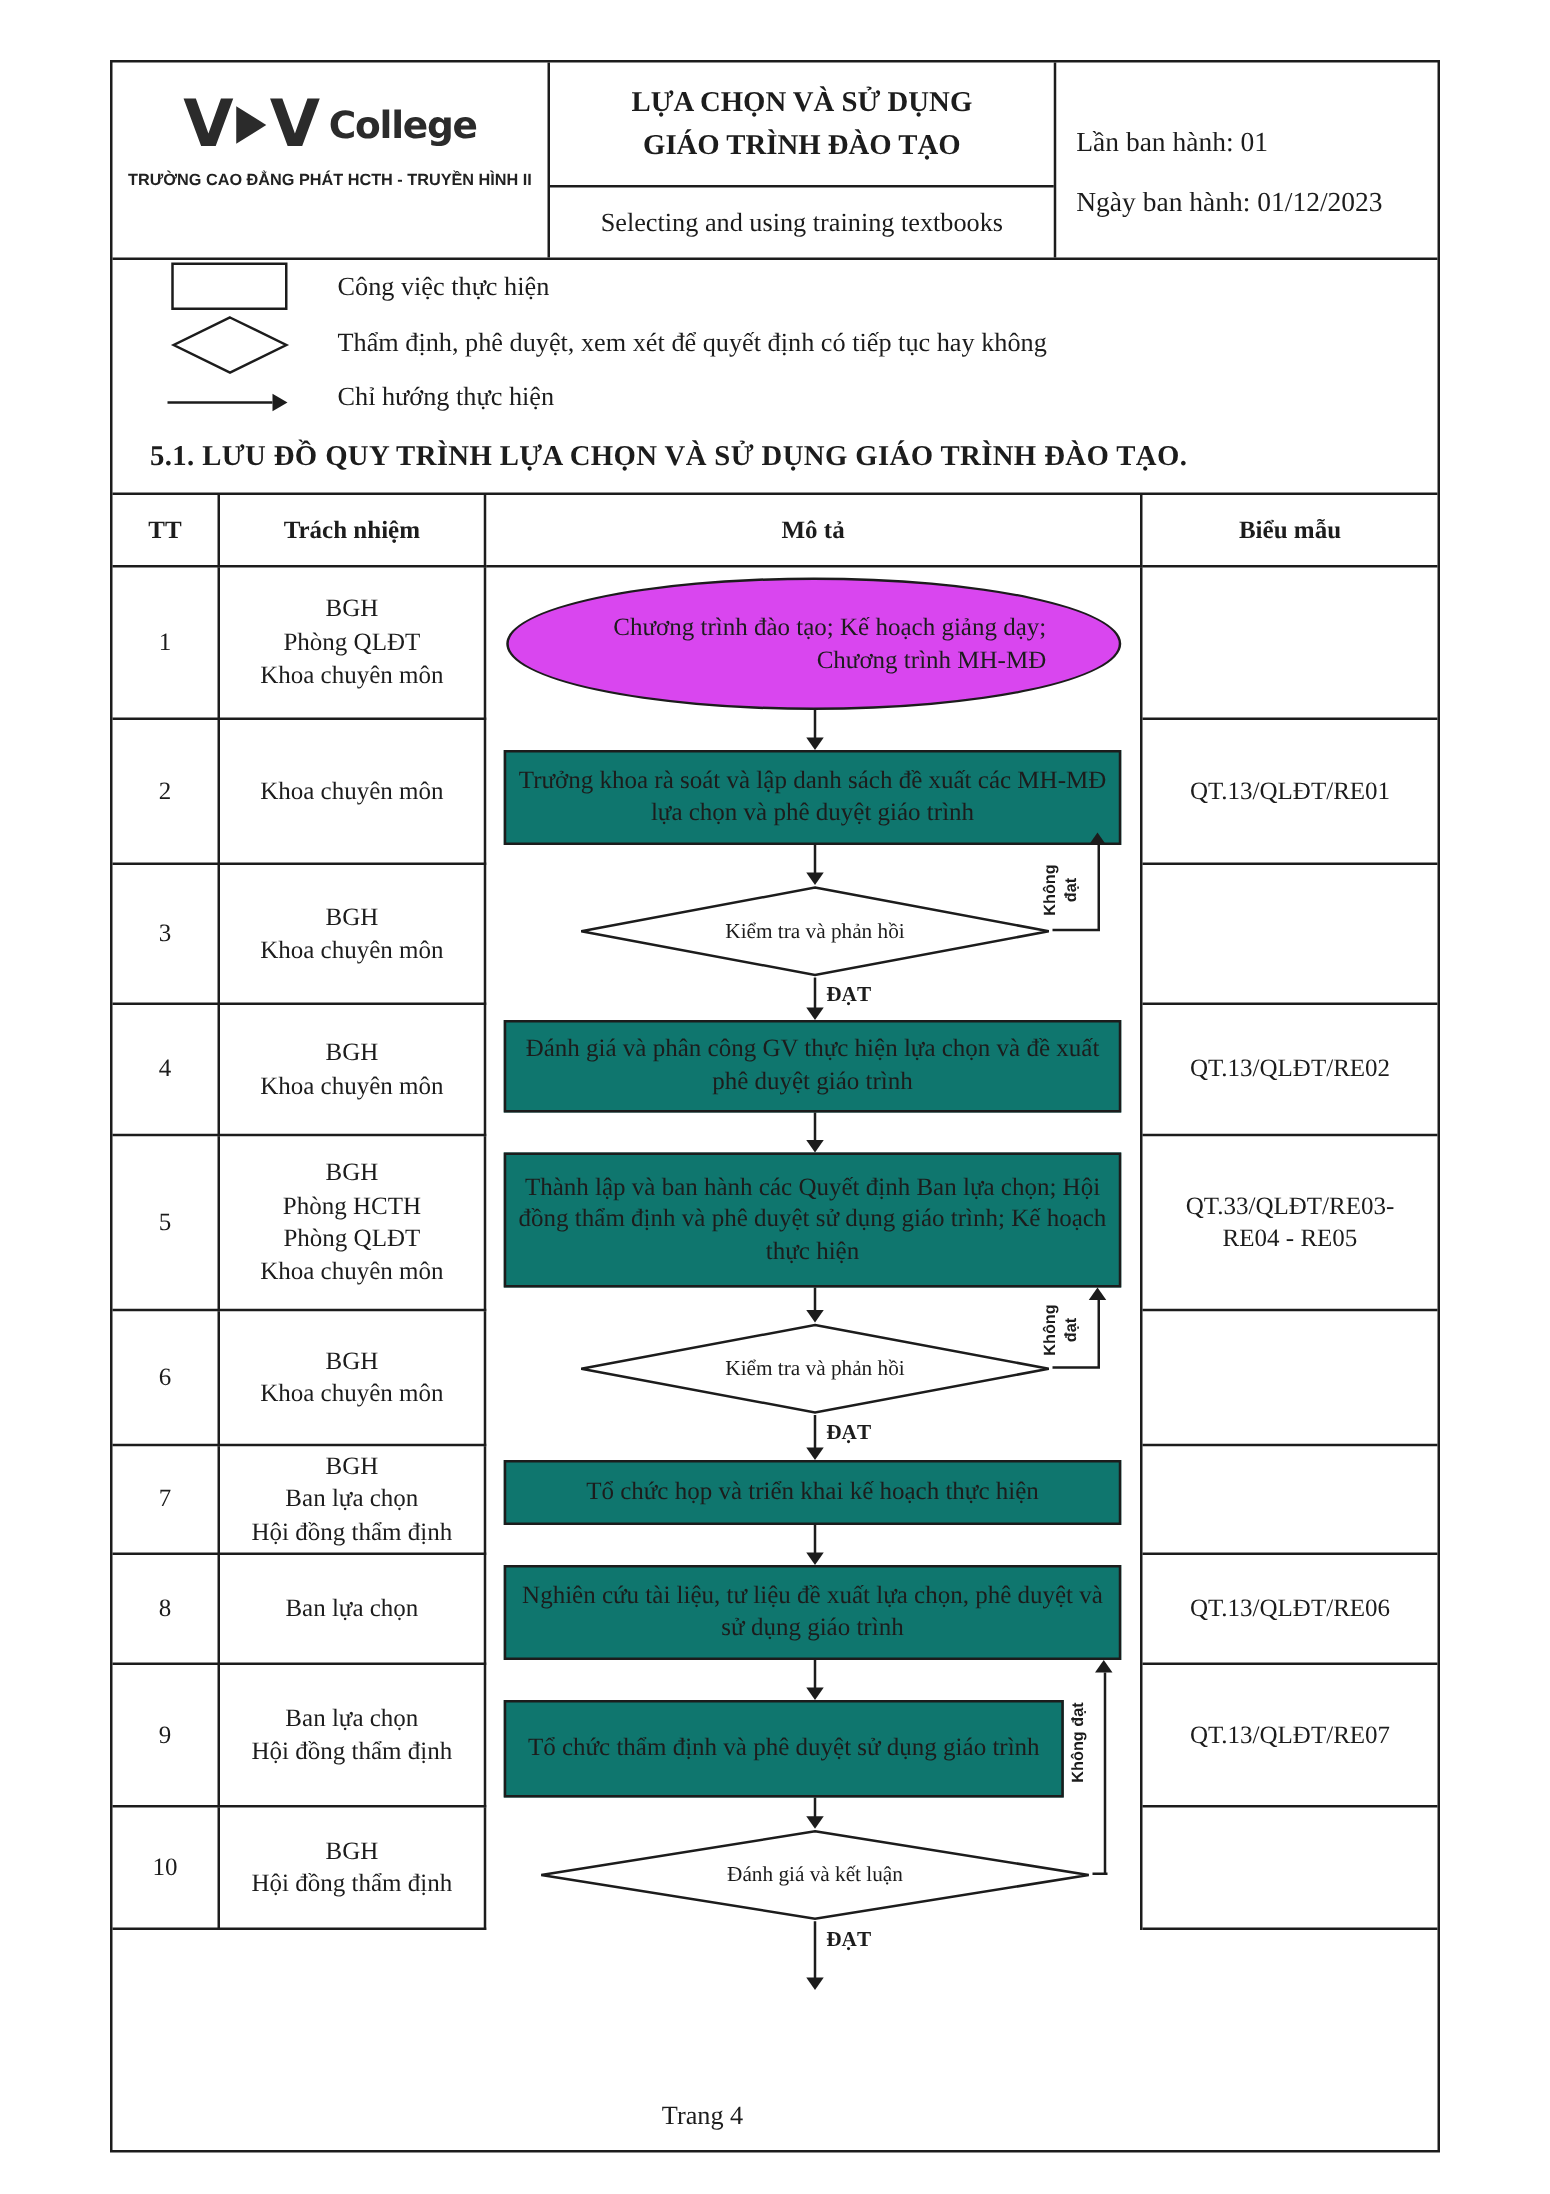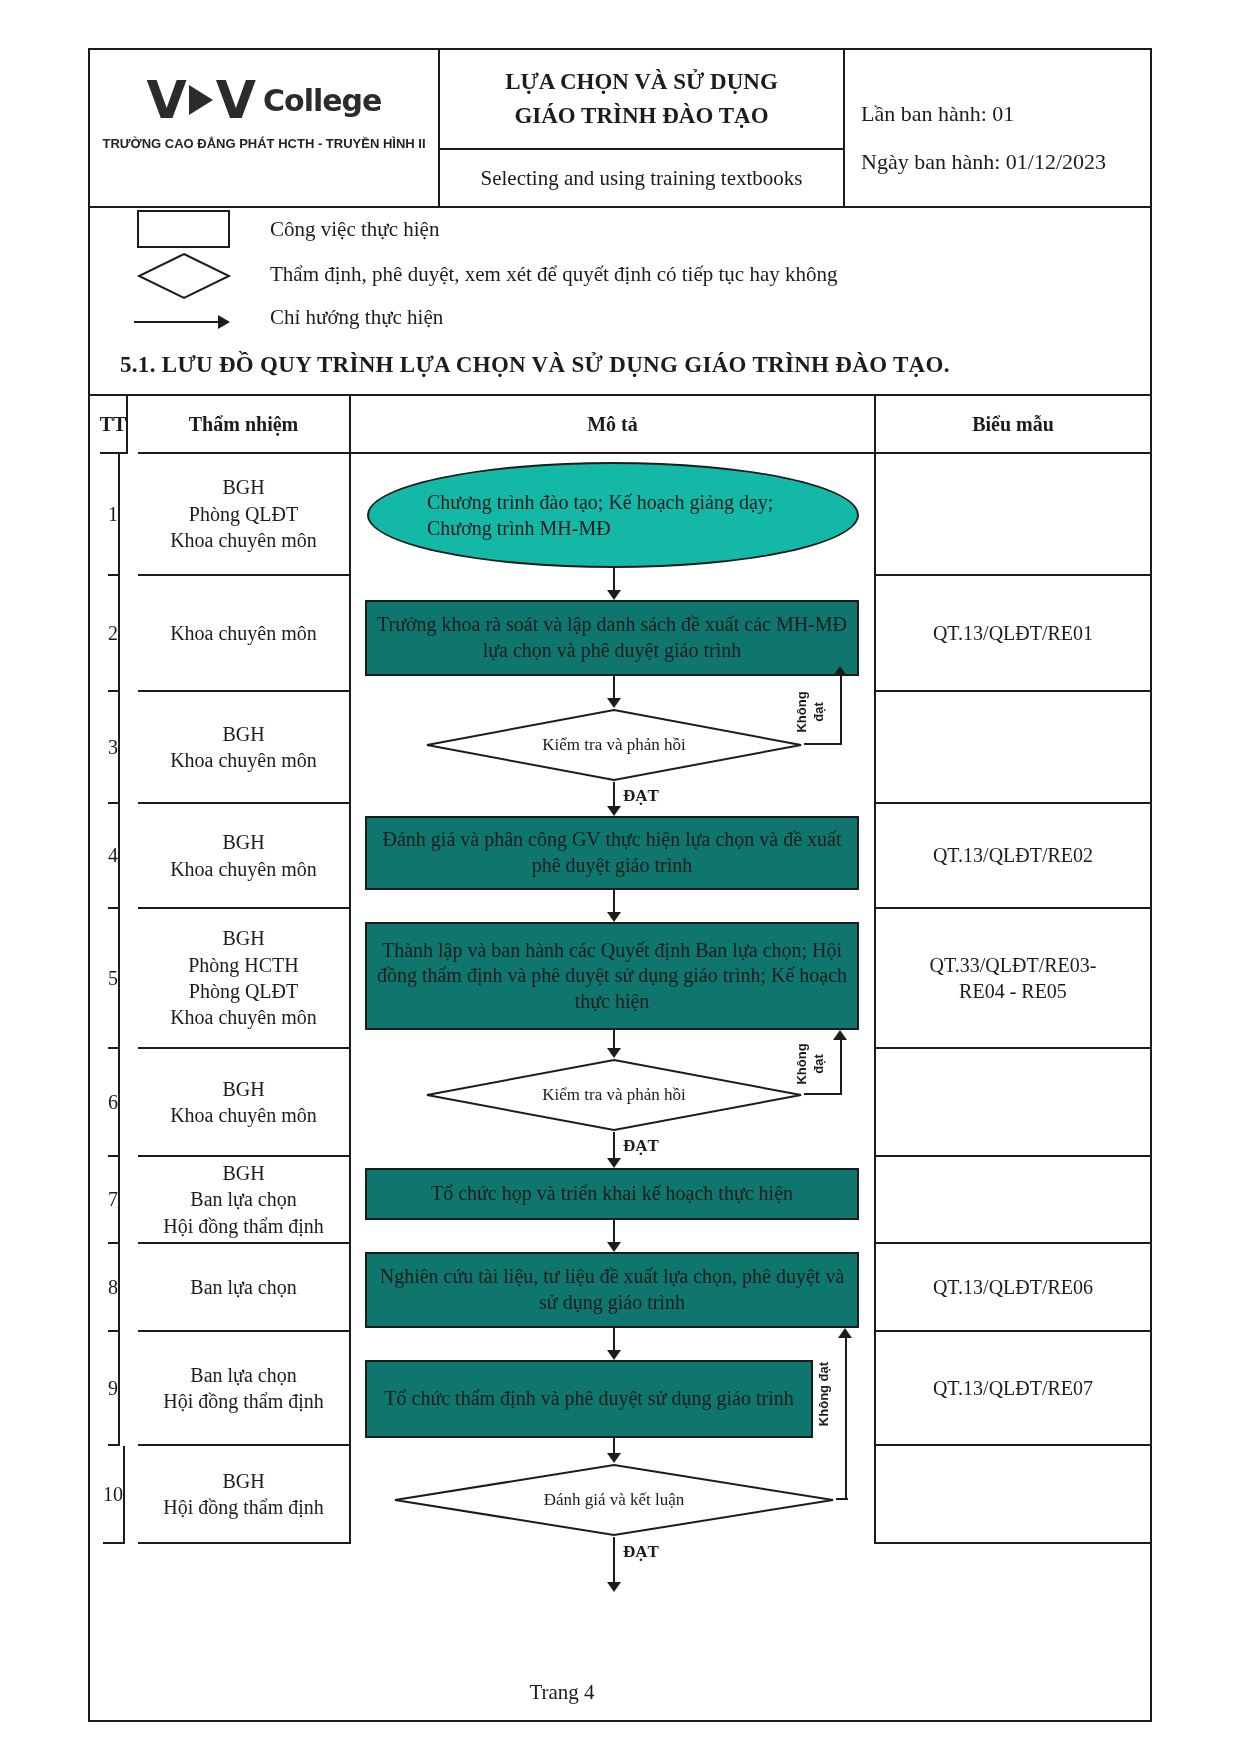--- a/index.html
+++ b/index.html
@@ -29,34 +29,34 @@
   .leg-arrow .hd { position:absolute; right:0; top:3px; width:0; height:0; border-top:7px solid transparent; border-bottom:7px solid transparent; border-left:12px solid #1c1c1c; }
   .leg-label { position:absolute; left:180px; font-size:21px; white-space:nowrap; }
   .leg-l1 { top:9px; } .leg-l2 { top:54px; } .leg-l3 { top:97px; }
 
   
   .section-heading { height:42px; padding-left:30px; font-size:23px; font-weight:bold; letter-spacing:.3px; }
 
   
   .proc-table { display:flex; border-top:2px solid #1c1c1c; }
   .col { display:flex; flex-direction:column; }
-  .col-tt { width:48px;align-items:center; } .col-resp { width:213px; } .col-desc { width:525px; } .col-form { flex:1; }
+  .col-tt { width:86px; } .col-resp { width:213px; } .col-desc { width:525px; } .col-form { flex:1; }
   .cell { border-bottom:2px solid #1c1c1c; display:flex; align-items:center; justify-content:center; text-align:center; }
   .col-tt .cell, .col-resp .cell { border-right:2px solid #1c1c1c; }
   .th { height:58px; font-weight:bold; font-size:20px; }
   .col-desc .th { border-right:2px solid #1c1c1c; }
   .body { font-size:20px; line-height:1.32; }
   .ml { white-space:pre-line; }
   .rh1{height:122px}.rh2{height:116px}.rh3{height:112px}.rh4{height:105px}.rh5{height:140px}
   .rh6{height:108px}.rh7{height:87px}.rh8{height:88px}.rh9{height:114px}.rh10{height:98px}
   .flow-cell { position:relative; height:1090px; border-right:2px solid #1c1c1c; }
 
   
   .fc-box { position:absolute; border:2px solid #1c1c1c; background:#0f766e; display:flex; align-items:center; justify-content:center; text-align:center; font-size:20px; line-height:1.28; padding:2px 8px; }
-  .fc-ellipse { position:absolute; border:2px solid #1c1c1c; border-radius:50%; background:#14b8a6; display:flex; align-items:center; justify-content:center; text-align:left; font-size:20px; line-height:1.3; padding:0 58px; }
+  .fc-ellipse { position:absolute; border:2px solid #1c1c1c; border-radius:50%; background:#d946ef; display:flex; align-items:center; justify-content:center; text-align:right; font-size:20px; line-height:1.3; padding:0 58px; }
   .dsvg { position:absolute; }
   .dsvg polygon { fill:#ffffff; stroke:#1c1c1c; stroke-width:2; }
   .dtext { position:absolute; display:flex; align-items:center; justify-content:center; text-align:center; font-size:17px; }
   .arr { position:absolute; width:14px; }
   .arr .ln { position:absolute; left:6px; top:0; bottom:9px; width:2px; background:#1c1c1c; display:block; }
   .arr .hd { position:absolute; left:0; bottom:0; width:0; height:0; border-left:7px solid transparent; border-right:7px solid transparent; border-top:10px solid #1c1c1c; display:block; }
   .fb-h { position:absolute; height:2px; background:#1c1c1c; }
   .fb-v { position:absolute; width:2px; background:#1c1c1c; }
   .fb-head { position:absolute; width:0; height:0; border-left:7px solid transparent; border-right:7px solid transparent; border-bottom:10px solid #1c1c1c; }
   .pass-label { position:absolute; font-size:17px; font-weight:bold; }
@@ -120,21 +120,21 @@
         <div class="cell body rh4">4</div>
         <div class="cell body rh5">5</div>
         <div class="cell body rh6">6</div>
         <div class="cell body rh7">7</div>
         <div class="cell body rh8">8</div>
         <div class="cell body rh9">9</div>
         <div class="cell body rh10">10</div>
       </div>
 
       <div class="col col-resp">
-        <div class="cell th">Thẩm nhiệm</div>
+        <div class="cell th">Trách nhiệm</div>
         <div class="cell body ml rh1">BGH
 Phòng QLĐT
 Khoa chuyên môn</div>
         <div class="cell body ml rh2">Khoa chuyên môn</div>
         <div class="cell body ml rh3">BGH
 Khoa chuyên môn</div>
         <div class="cell body ml rh4">BGH
 Khoa chuyên môn</div>
         <div class="cell body ml rh5">BGH
 Phòng HCTH

